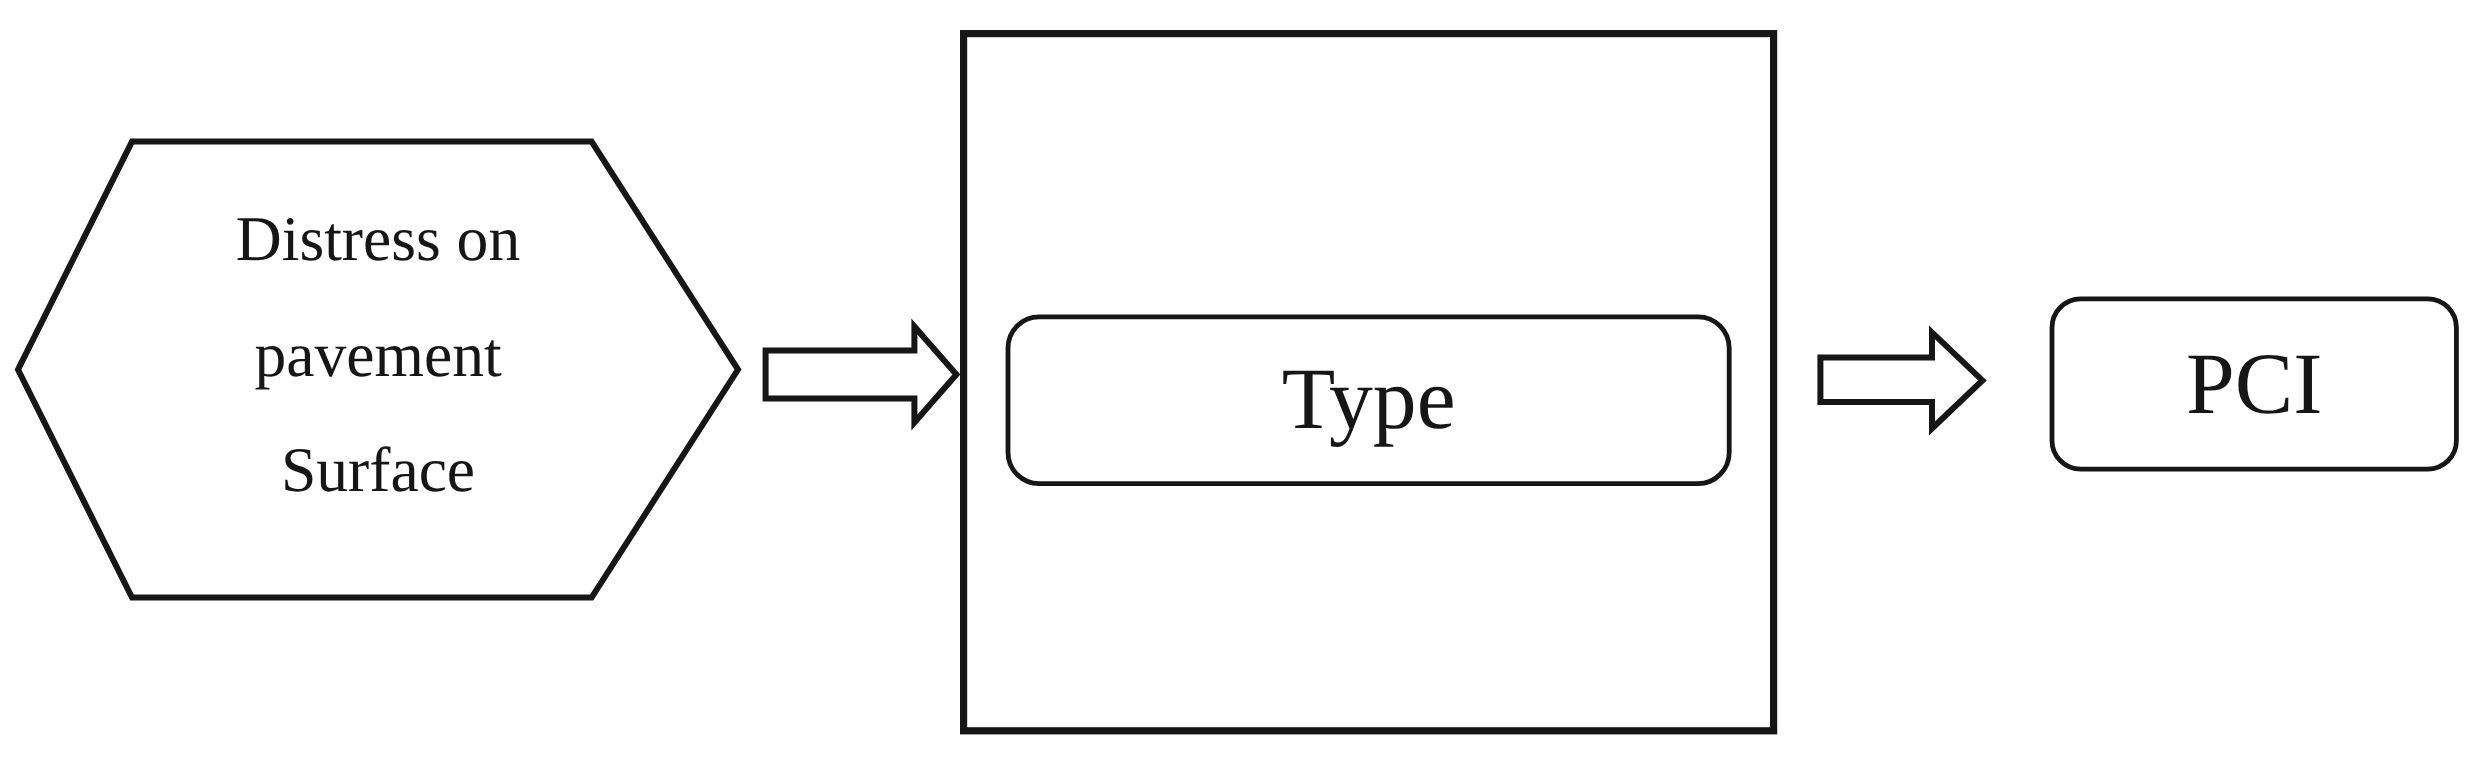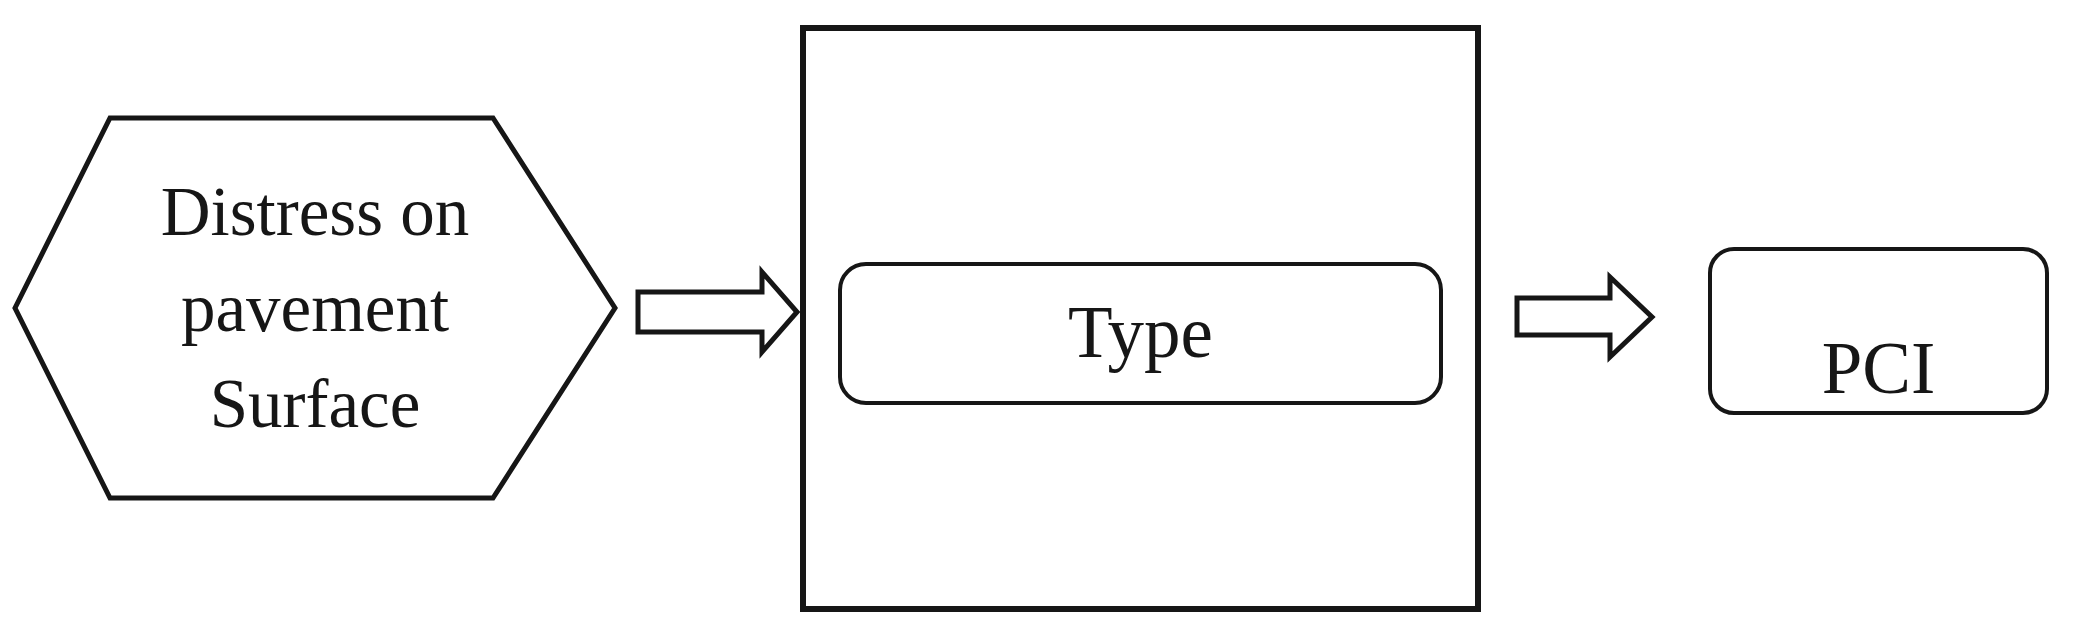--- a/index.html
+++ b/index.html
@@ -20,28 +20,28 @@
   }
   svg.shape { position: absolute; overflow: visible; }
   svg.shape polygon {
     fill: var(--bg);
     stroke: var(--stroke);
     stroke-width: 5;
     stroke-linejoin: miter;
   }
   .hexagon-label {
     position: absolute;
-    left: 10px; top: 113px;
+    left: 10px; top: 101px;
     width: 610px; height: 390px;
     display: flex;
     flex-direction: column;
     align-items: center;
     justify-content: center;
     text-align: left;
-    font-size: 69px;
+    font-size: 53px;
     line-height: 96px;
     white-space: nowrap;
   }
   .outer-box {
     position: absolute;
     left: 800px; top: 25px;
     width: 681px; height: 587px;
     border: 6px solid var(--stroke);
     background: var(--bg);
     display: flex;
@@ -57,26 +57,26 @@
     background: var(--bg);
     display: flex;
     align-items: center;
     justify-content: center;
     font-size: 73px;
     margin-top: 29px;
   }
   .pci-box {
     position: absolute;
     left: 1708px; top: 247px;
-    width: 341px; height: 168px;
+    width: 341px; height: 146px;
     border: 4px solid var(--stroke);
     border-radius: 26px;
     background: var(--bg);
     display: flex;
-    align-items: flex-end;
+    align-items: center;
     justify-content: center;
     font-size: 73px;
   }
 </style>
 </head>
 <body>
 
 <div class="canvas">
 
   <svg class="shape" style="left:10px; top:113px;" width="610" height="390" viewBox="0 0 610 390">

